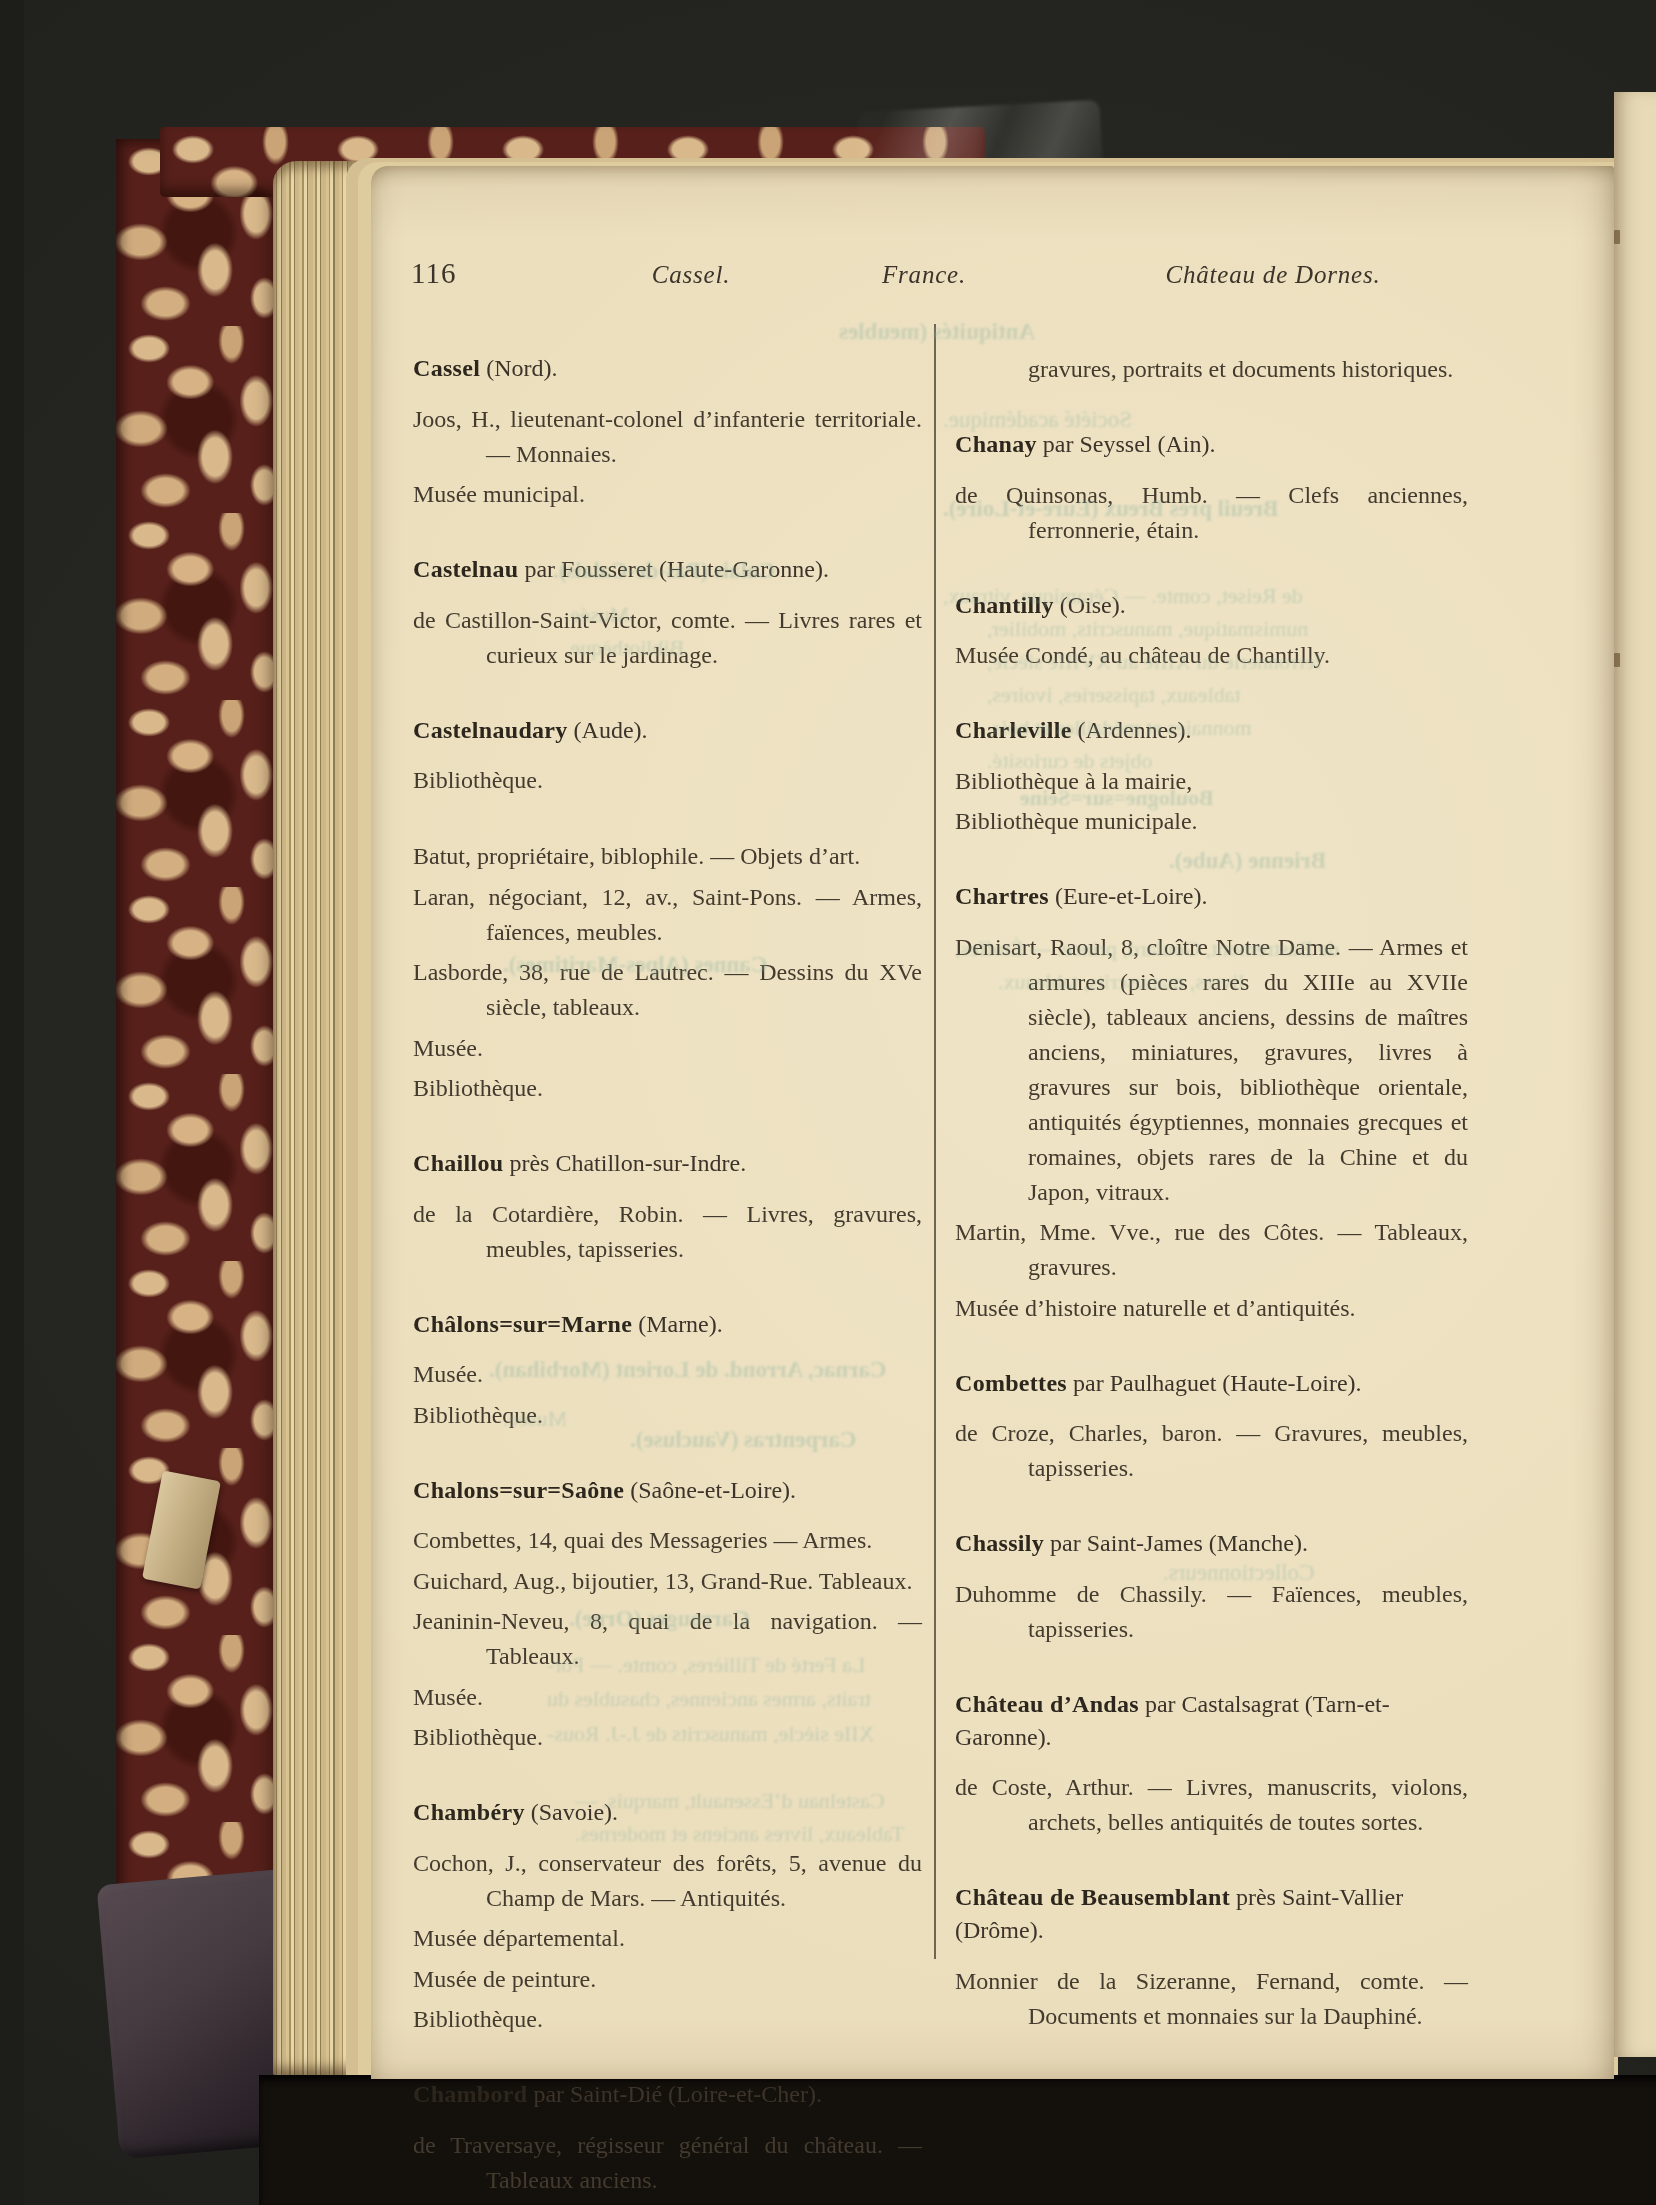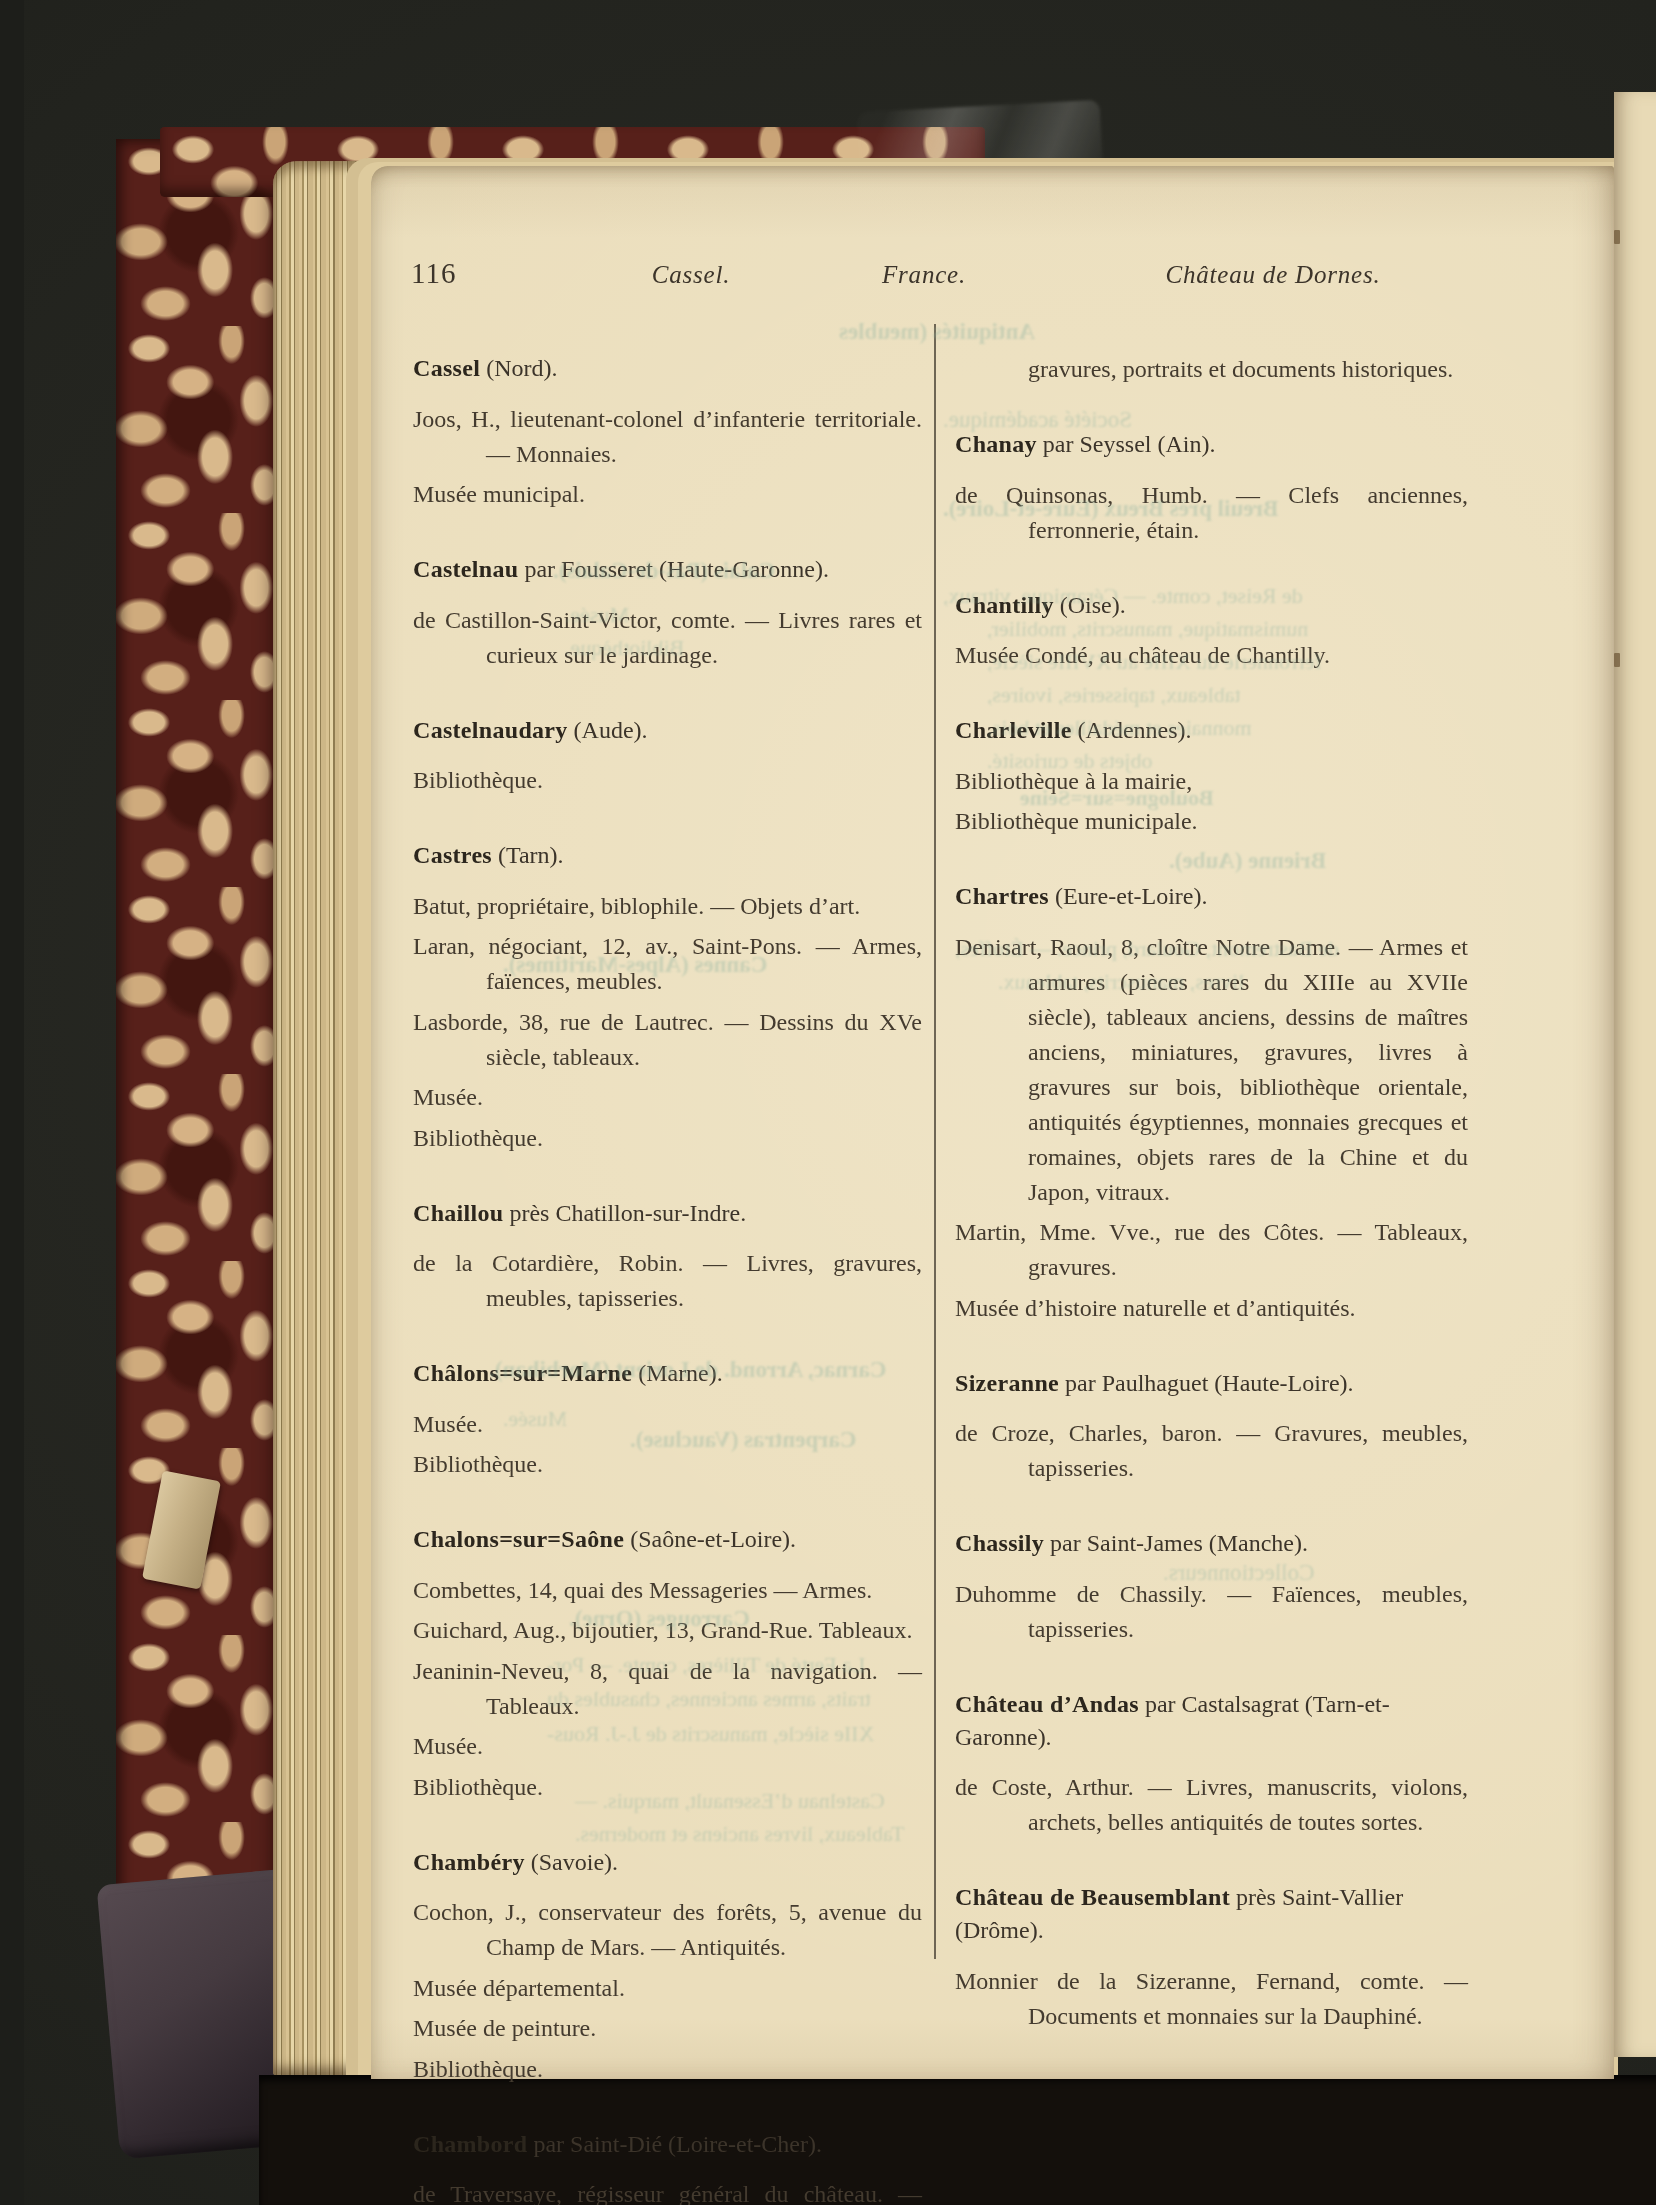--- a/index.html
+++ b/index.html
@@ -108,21 +108,20 @@
         </div>
         <div class="block">
           <h3 class="block-head"><span class="city">Castelnau</span><span class="tail"> par Fousseret (Haute-Garonne).</span></h3>
           <p class="entry">de Castillon-Saint-Victor, comte. — Livres rares et curieux sur le jardinage.</p>
         </div>
         <div class="block">
           <h3 class="block-head"><span class="city">Castelnaudary</span><span class="tail"> (Aude).</span></h3>
           <p class="entry">Bibliothèque.</p>
         </div>
         <div class="block">
-          <h3 class="block-head"><span class="city">Castres</span><span class="tail"> (Tarn).</span></h3>
           <p class="entry">Batut, propriétaire, biblophile. — Objets d’art.</p>
           <p class="entry">Laran, négociant, 12, av., Saint-Pons. — Armes, faïences, meubles.</p>
           <p class="entry">Lasborde, 38, rue de Lautrec. — Dessins du XVe siècle, tableaux.</p>
           <p class="entry">Musée.</p>
           <p class="entry">Bibliothèque.</p>
         </div>
         <div class="block">
           <h3 class="block-head"><span class="city">Chaillou</span><span class="tail"> près Chatillon-sur-Indre.</span></h3>
           <p class="entry">de la Cotardière, Robin. — Livres, gravures, meubles, tapisseries.</p>
         </div>
@@ -166,21 +165,21 @@
           <p class="entry">Bibliothèque à la mairie,</p>
           <p class="entry">Bibliothèque municipale.</p>
         </div>
         <div class="block">
           <h3 class="block-head"><span class="city">Chartres</span><span class="tail"> (Eure-et-Loire).</span></h3>
           <p class="entry">Denisart, Raoul, 8, cloître Notre Dame. — Armes et armures (pièces rares du XIIIe au XVIIe siècle), tableaux anciens, dessins de maîtres anciens, miniatures, gravures, livres à gravures sur bois, bibliothèque orientale, antiquités égyptiennes, monnaies grecques et romaines, objets rares de la Chine et du Japon, vitraux.</p>
           <p class="entry">Martin, Mme. Vve., rue des Côtes. — Tableaux, gravures.</p>
           <p class="entry">Musée d’histoire naturelle et d’antiquités.</p>
         </div>
         <div class="block">
-          <h3 class="block-head"><span class="city">Sizeranne</span><span class="tail"> par Paulhaguet (Haute-Loire).</span></h3>
+          <h3 class="block-head"><span class="city">Combettes</span><span class="tail"> par Paulhaguet (Haute-Loire).</span></h3>
           <p class="entry">de Croze, Charles, baron. — Gravures, meubles, tapisseries.</p>
         </div>
         <div class="block">
           <h3 class="block-head"><span class="city">Chassily</span><span class="tail"> par Saint-James (Manche).</span></h3>
           <p class="entry">Duhomme de Chassily. — Faïences, meubles, tapisseries.</p>
         </div>
         <div class="block">
           <h3 class="block-head"><span class="city">Château d’Andas</span><span class="tail"> par Castalsagrat (Tarn-et-Garonne).</span></h3>
           <p class="entry">de Coste, Arthur. — Livres, manuscrits, violons, archets, belles antiquités de toutes sortes.</p>
         </div>

